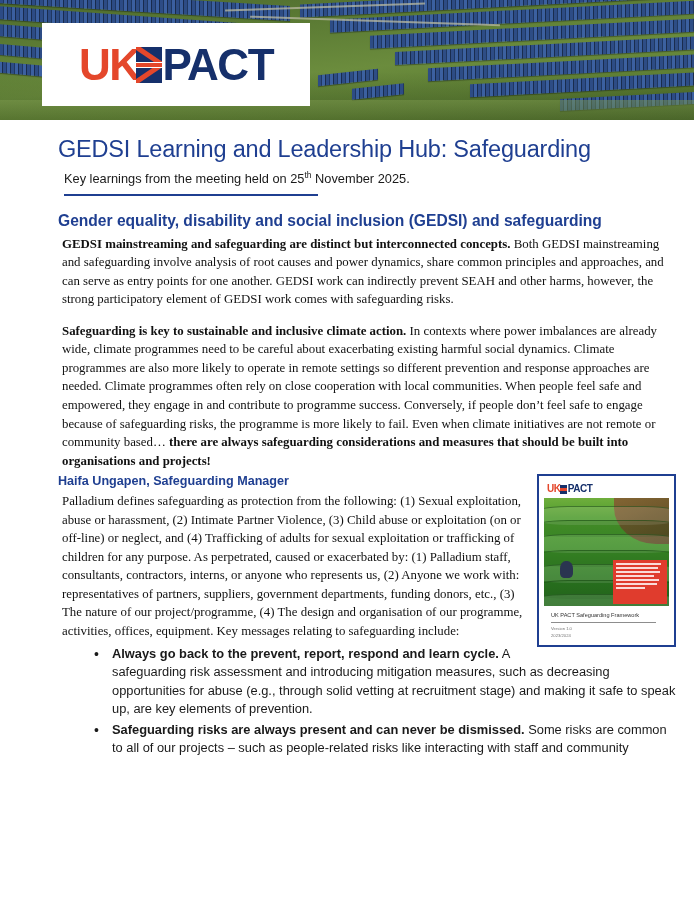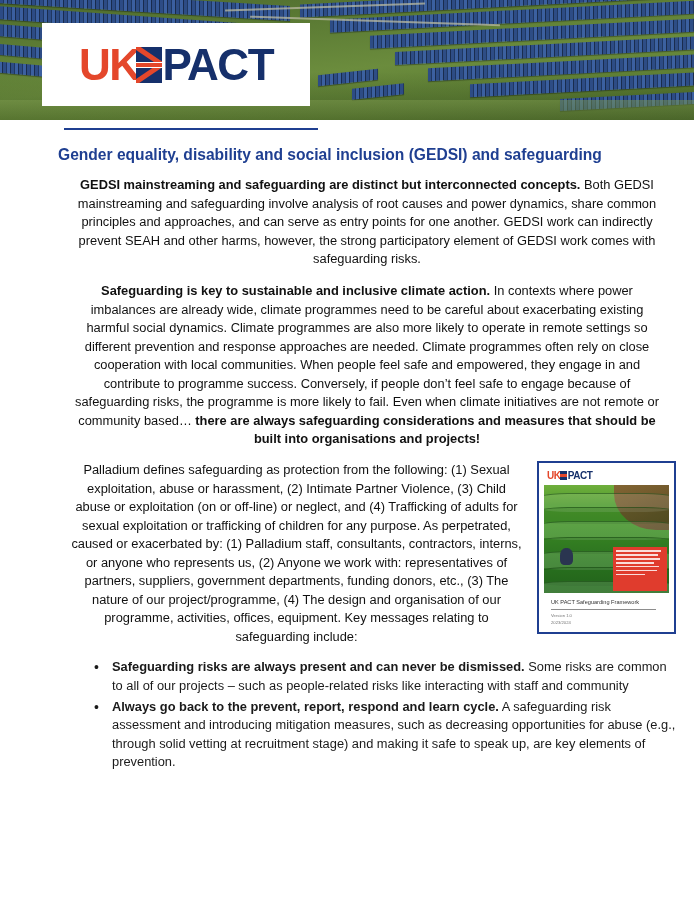--- a/index.html
+++ b/index.html
@@ -144,23 +144,24 @@
   .byline {
     color: #1f3f91;
     font-size: 12.6px;
     font-weight: 700;
     margin: 3px 0 0 0;
   }
 
   p.body {
     font-size: 12.85px;
     line-height: 1.445;
-    margin: 12px;
-    text-align: center;
+    margin: 4px;
+    text-align: left;
     color: #111111;
+    font-family: Liberation Serif, serif;
   }
   p.body + p.body { margin-top: 13px; }
   .b { font-weight: 700; }
 
   ul.bullets {
     margin: 1px 0 0 0;
     padding-left: 36px;
     list-style: none;
   }
   ul.bullets li {
@@ -333,21 +334,25 @@
           <span class="hbar2"></span>
       </span>
       <span class="logo-pact">PACT</span>
     </div>
   </div>
 
 </div>
 
 <div class="page">
 
-
+  <h1 class="doc-title">GEDSI Learning and Leadership Hub: Safeguarding</h1>
+
+  <div class="subtitle">
+    <span>Key learnings from the meeting held on 25</span><sup>th</sup><span> November 2025.</span>
+  </div>
 
   <div class="rule"></div>
 
   <h2 class="section">Gender equality, disability and social inclusion (GEDSI) and safeguarding</h2>
 
   <p class="body">
     <span class="b">GEDSI mainstreaming and safeguarding are distinct but interconnected concepts.</span><span> Both GEDSI mainstreaming and safeguarding involve analysis of root causes and power dynamics, share common principles and approaches, and can serve as entry points for one another. GEDSI work can indirectly prevent SEAH and other harms, however, the strong participatory element of GEDSI work comes with safeguarding risks.</span>
   </p>
 
   <p class="body">
@@ -387,28 +392,29 @@
         </div>
         <div class="fw-caption">
           <div>UK PACT Safeguarding Framework</div>
           <div class="cap-rule"></div>
           <div class="tiny">Version 1.0</div>
           <div class="tiny">2023/2024</div>
         </div>
       </div>
     </div>
 
+    <div class="byline">Haifa Ungapen, Safeguarding Manager</div>
 
     <p class="body">
       <span>Palladium defines safeguarding as protection from the following: (1) Sexual exploitation, abuse or harassment,  (2) Intimate Partner Violence, (3) Child abuse or exploitation (on or off-line) or neglect, and (4) Trafficking of adults for sexual exploitation or trafficking of children for any purpose. As perpetrated, caused or exacerbated by: (1) Palladium staff, consultants, contractors, interns, or anyone who represents us, (2) Anyone we work with: representatives of partners, suppliers, government departments, funding donors, etc., (3) The nature of our project/programme, (4) The design and organisation of our programme, activities, offices, equipment. Key messages relating to safeguarding include:</span>
     </p>
 
     <ul class="bullets">
       <li>
-        <span class="b">Safeguarding risks are always present and can never be dismissed.</span><span> Some risks are common to all of our projects – such as people-related risks like interacting with staff and community</span>
+        <span class="b">Always go back to the prevent, report, respond and learn cycle.</span><span> A safeguarding risk assessment and introducing mitigation measures, such as decreasing opportunities for abuse (e.g., through solid vetting at recruitment stage) and making it safe to speak up, are key elements of prevention.</span>
       </li>
       <li>
-        <span class="b">Always go back to the prevent, report, respond and learn cycle.</span><span> A safeguarding risk assessment and introducing mitigation measures, such as decreasing opportunities for abuse (e.g., through solid vetting at recruitment stage) and making it safe to speak up, are key elements of prevention.</span>
+        <span class="b">Safeguarding risks are always present and can never be dismissed.</span><span> Some risks are common to all of our projects – such as people-related risks like interacting with staff and community</span>
       </li>
     </ul>
   </div>
 
 </div>
 
 </body></html>

